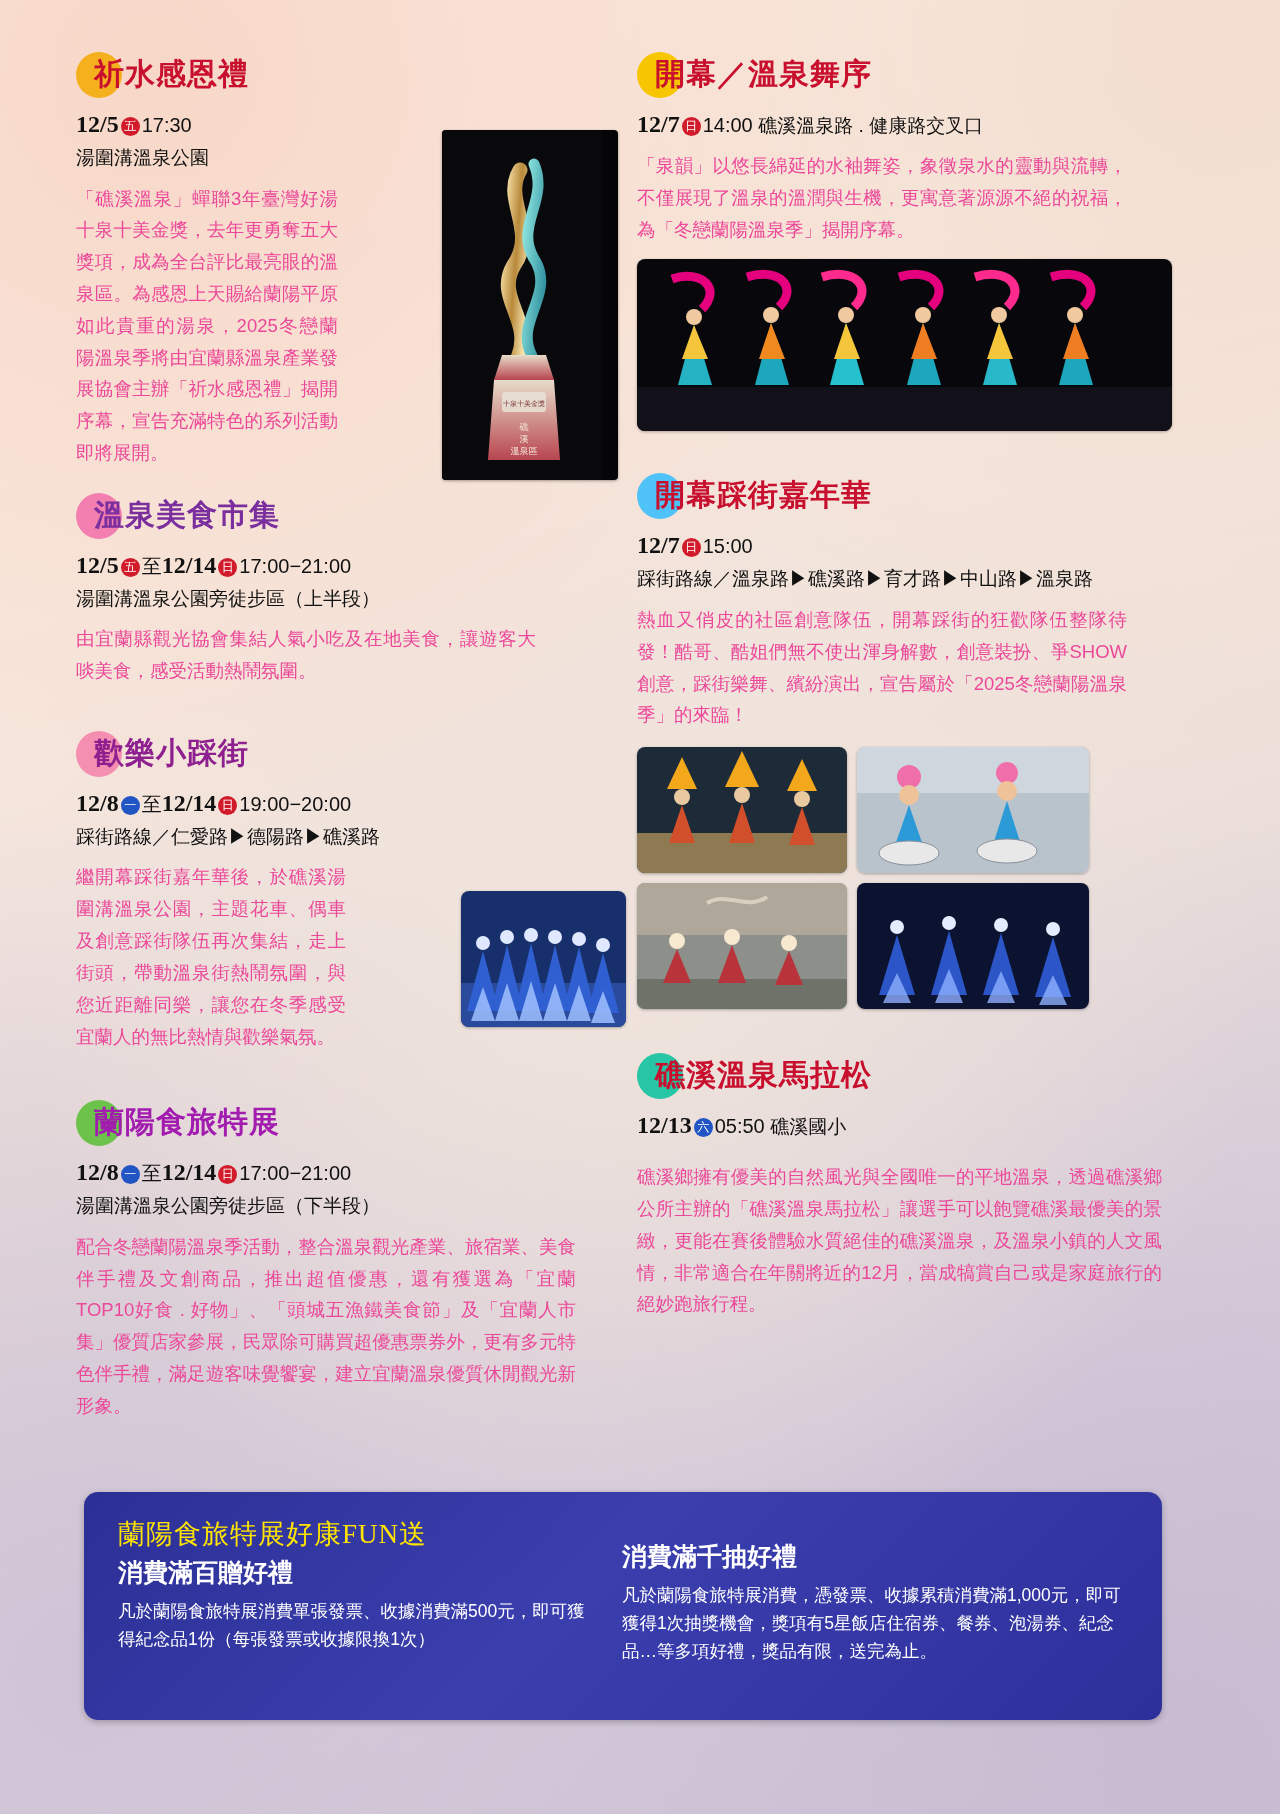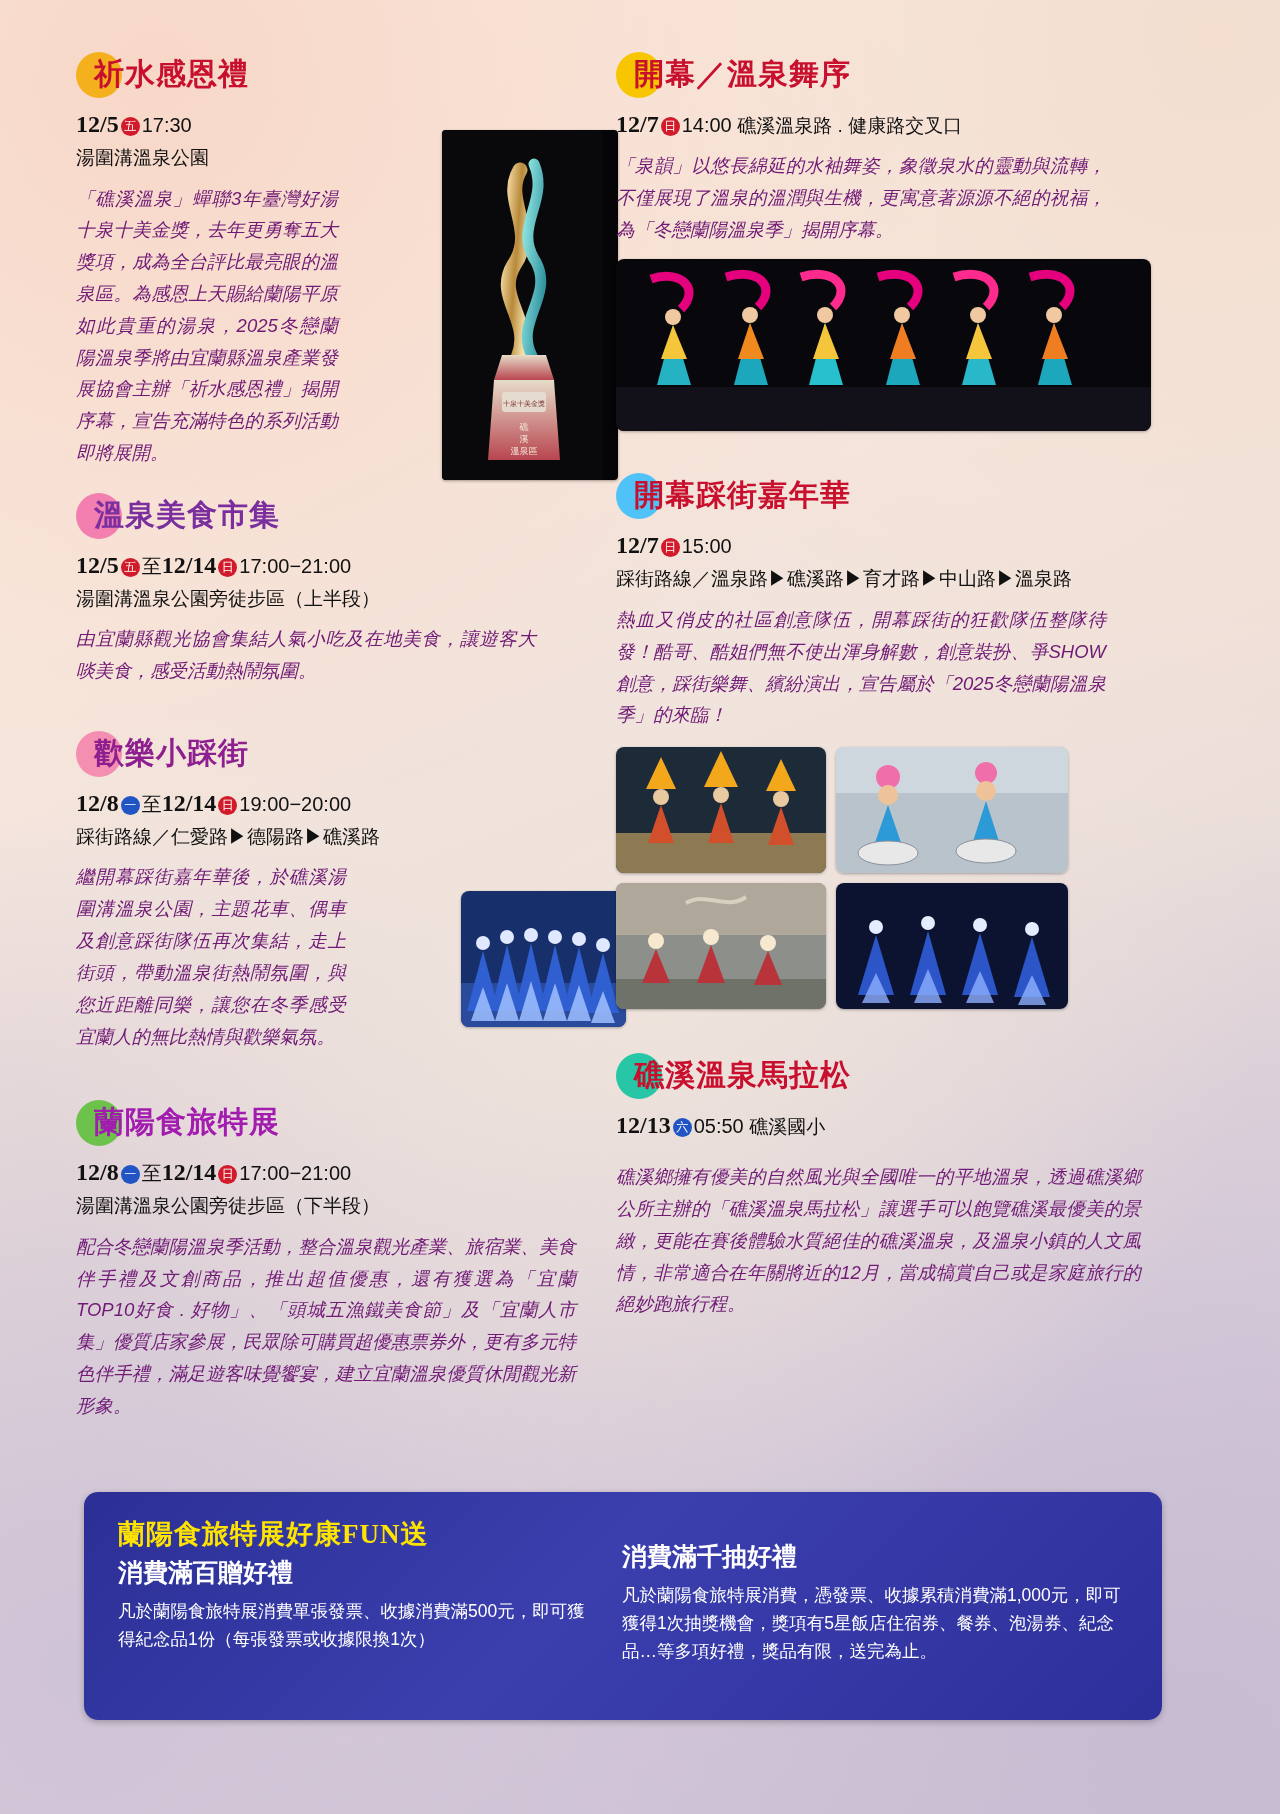--- a/index.html
+++ b/index.html
@@ -11,53 +11,53 @@
       radial-gradient(circle at 95% 2%, #f3ded0 0%, rgba(243,222,208,0) 35%),
       radial-gradient(circle at 50% 52%, #efe3dc 0%, rgba(239,227,220,0) 55%),
       radial-gradient(circle at 6% 92%, #cfc3d6 0%, rgba(207,195,214,0) 42%),
       radial-gradient(circle at 92% 96%, #c8bcd2 0%, rgba(200,188,210,0) 45%),
       linear-gradient(160deg,#fdeee2 0%,#f7e8de 30%,#ecdfda 55%,#ddd3dd 78%,#cdc2d4 100%);
   }
   .page{position:absolute;inset:0;}
 
   
   .col-left{position:absolute;left:76px;top:52px;width:500px;}
-  .col-right{position:absolute;left:616px;top:52px;width:555px;}
+  .col-right{position:absolute;left:637px;top:52px;width:555px;}
 
   
   .sect{position:relative;margin-bottom:4px;}
   .heading{position:relative;height:48px;margin-bottom:6px;}
   .dot{position:absolute;left:0;top:0;width:46px;height:46px;border-radius:50%;}
   .htxt{position:relative;left:18px;top:2px;font-size:30px;font-weight:bold;letter-spacing:1px;
         font-family:"Liberation Serif",serif;}
 
   .when{font-size:20px;color:#111;margin:2px 0 2px 0;line-height:1.5;}
   .when .d{font-family:"Liberation Serif",serif;font-weight:bold;font-size:24px;letter-spacing:0px;}
   .wk{display:inline-block;width:19px;height:19px;border-radius:50%;color:#fff;font-size:12px;
       line-height:19px;text-align:center;vertical-align:2px;margin:0 2px;font-family:"Liberation Sans",sans-serif;}
   .wk.blue{background:#2255c4;}
   .wk.red{background:#d11a2a;}
   .place{font-size:19px;color:#111;margin-bottom:10px;line-height:1.5;}
-  .body{font-size:18.5px;line-height:1.72;color:#701a75;text-align:justify;font-style:italic;}
+  .body{font-size:18.5px;line-height:1.72;color:#ec4899;text-align:justify;}
 
   
   .trophy{position:absolute;left:366px;top:78px;width:176px;height:350px;border-radius:4px;
     background:#050507;overflow:hidden;box-shadow:0 1px 3px rgba(0,0,0,.35);}
   .img{border-radius:8px;overflow:hidden;position:relative;box-shadow:0 1px 3px rgba(0,0,0,.3);}
 
   .dance-strip{width:535px;height:172px;margin:14px 0 0 0;}
   .parade-grid{display:grid;grid-template-columns:210px 232px;grid-gap:10px;margin-top:16px;}
 
   .small-dancers{position:absolute;left:385px;top:0;width:165px;height:136px;}
 
   
   .promo{position:absolute;left:84px;top:1492px;width:1078px;height:228px;border-radius:14px;
     background:linear-gradient(135deg,#2b2f95 0%,#3b3fae 45%,#2d2f9b 100%);
     box-shadow:0 2px 6px rgba(0,0,0,.25);}
-  .promo-title{font-size:27px;font-weight:bold;color:#ffe400;font-family:"Liberation Serif",serif;letter-spacing:1px;}
+  .promo-title{font-size:27px;font-weight:normal;color:#ffe400;font-family:"Liberation Serif",serif;letter-spacing:1px;}
   .promo-sub{font-size:25px;font-weight:bold;color:#fff;margin-top:4px;font-family:"Liberation Serif",serif;}
   .promo-body{font-size:17.5px;line-height:1.6;margin-top:8px;color:#fff;}
   .promo-left{position:absolute;left:34px;top:24px;width:470px;}
   .promo-right{position:absolute;left:538px;top:48px;width:500px;}
 
   
   svg{display:block;}
 </style>
 </head>
 <body>

